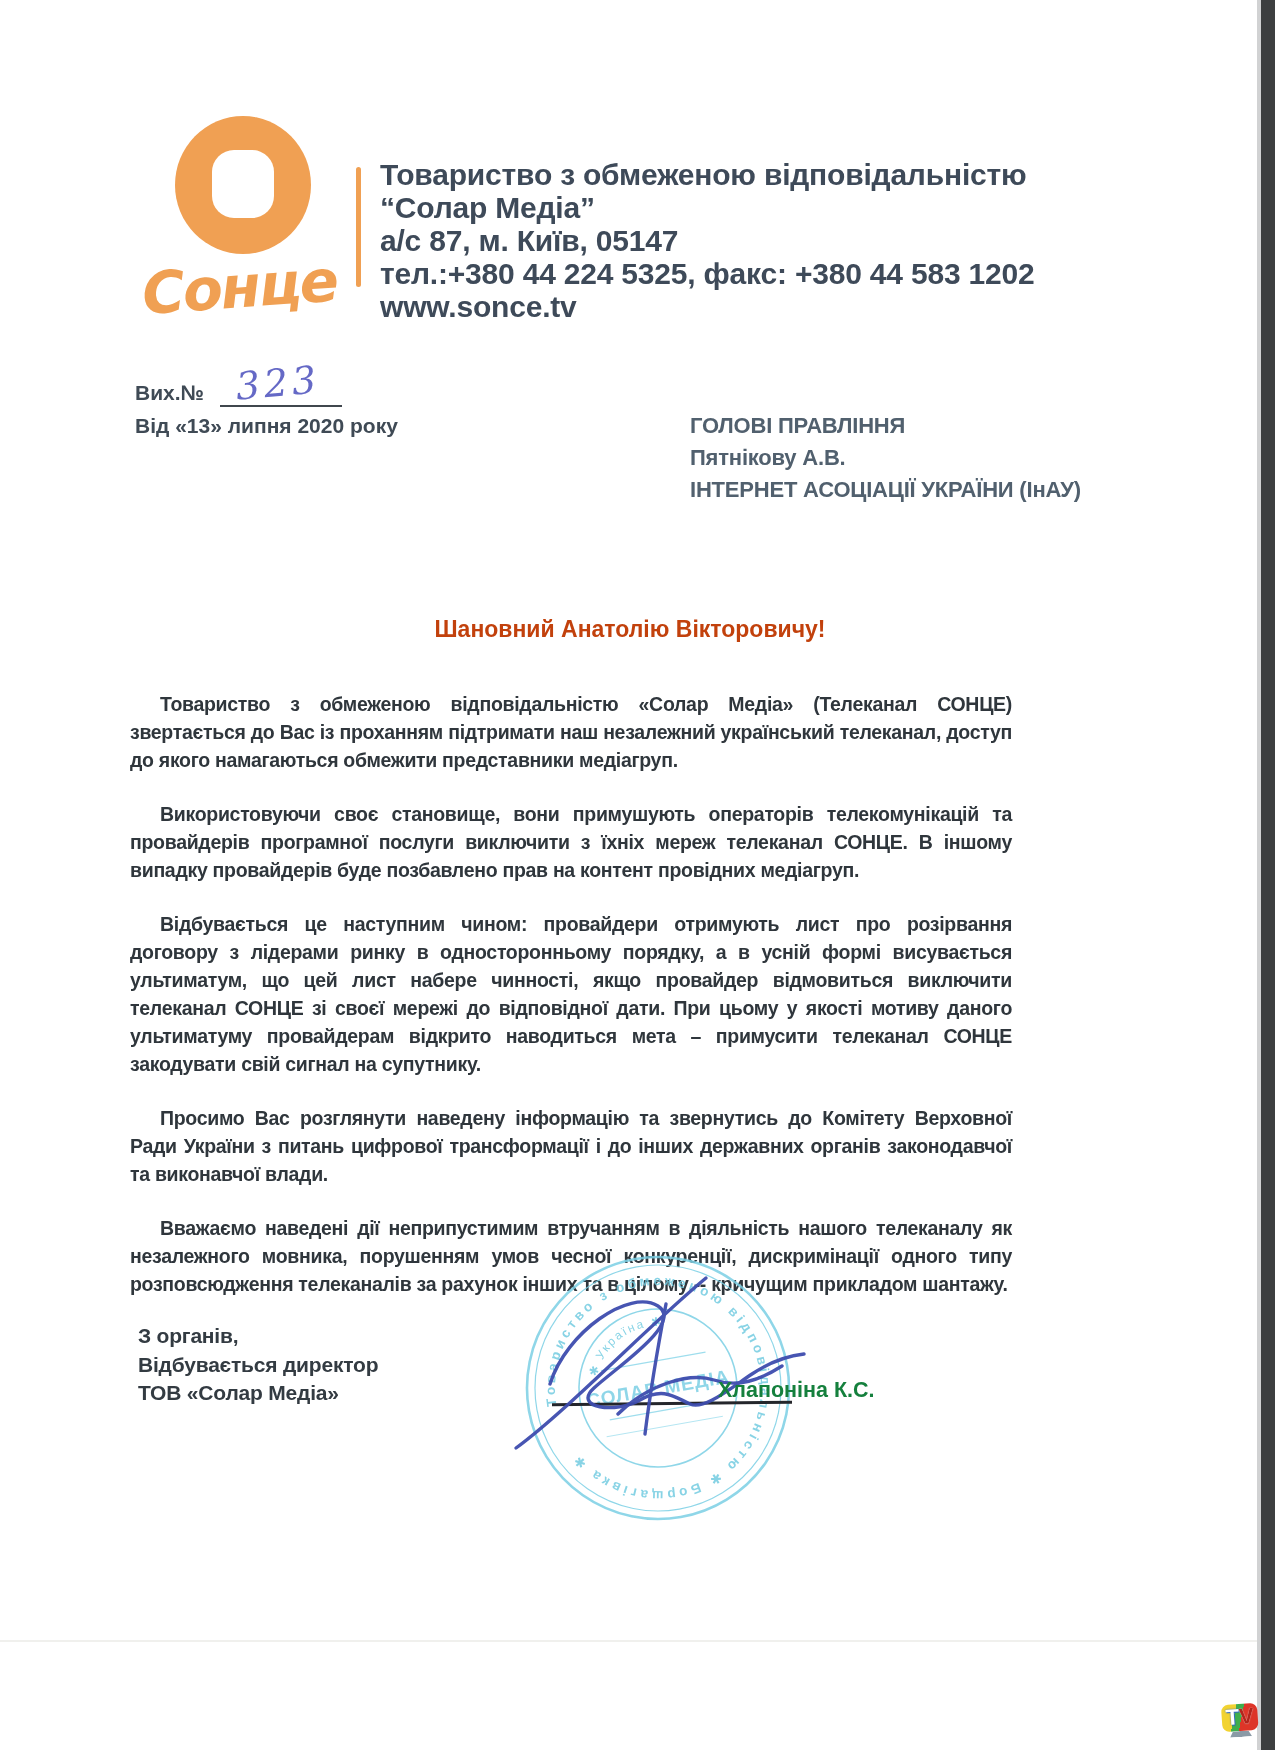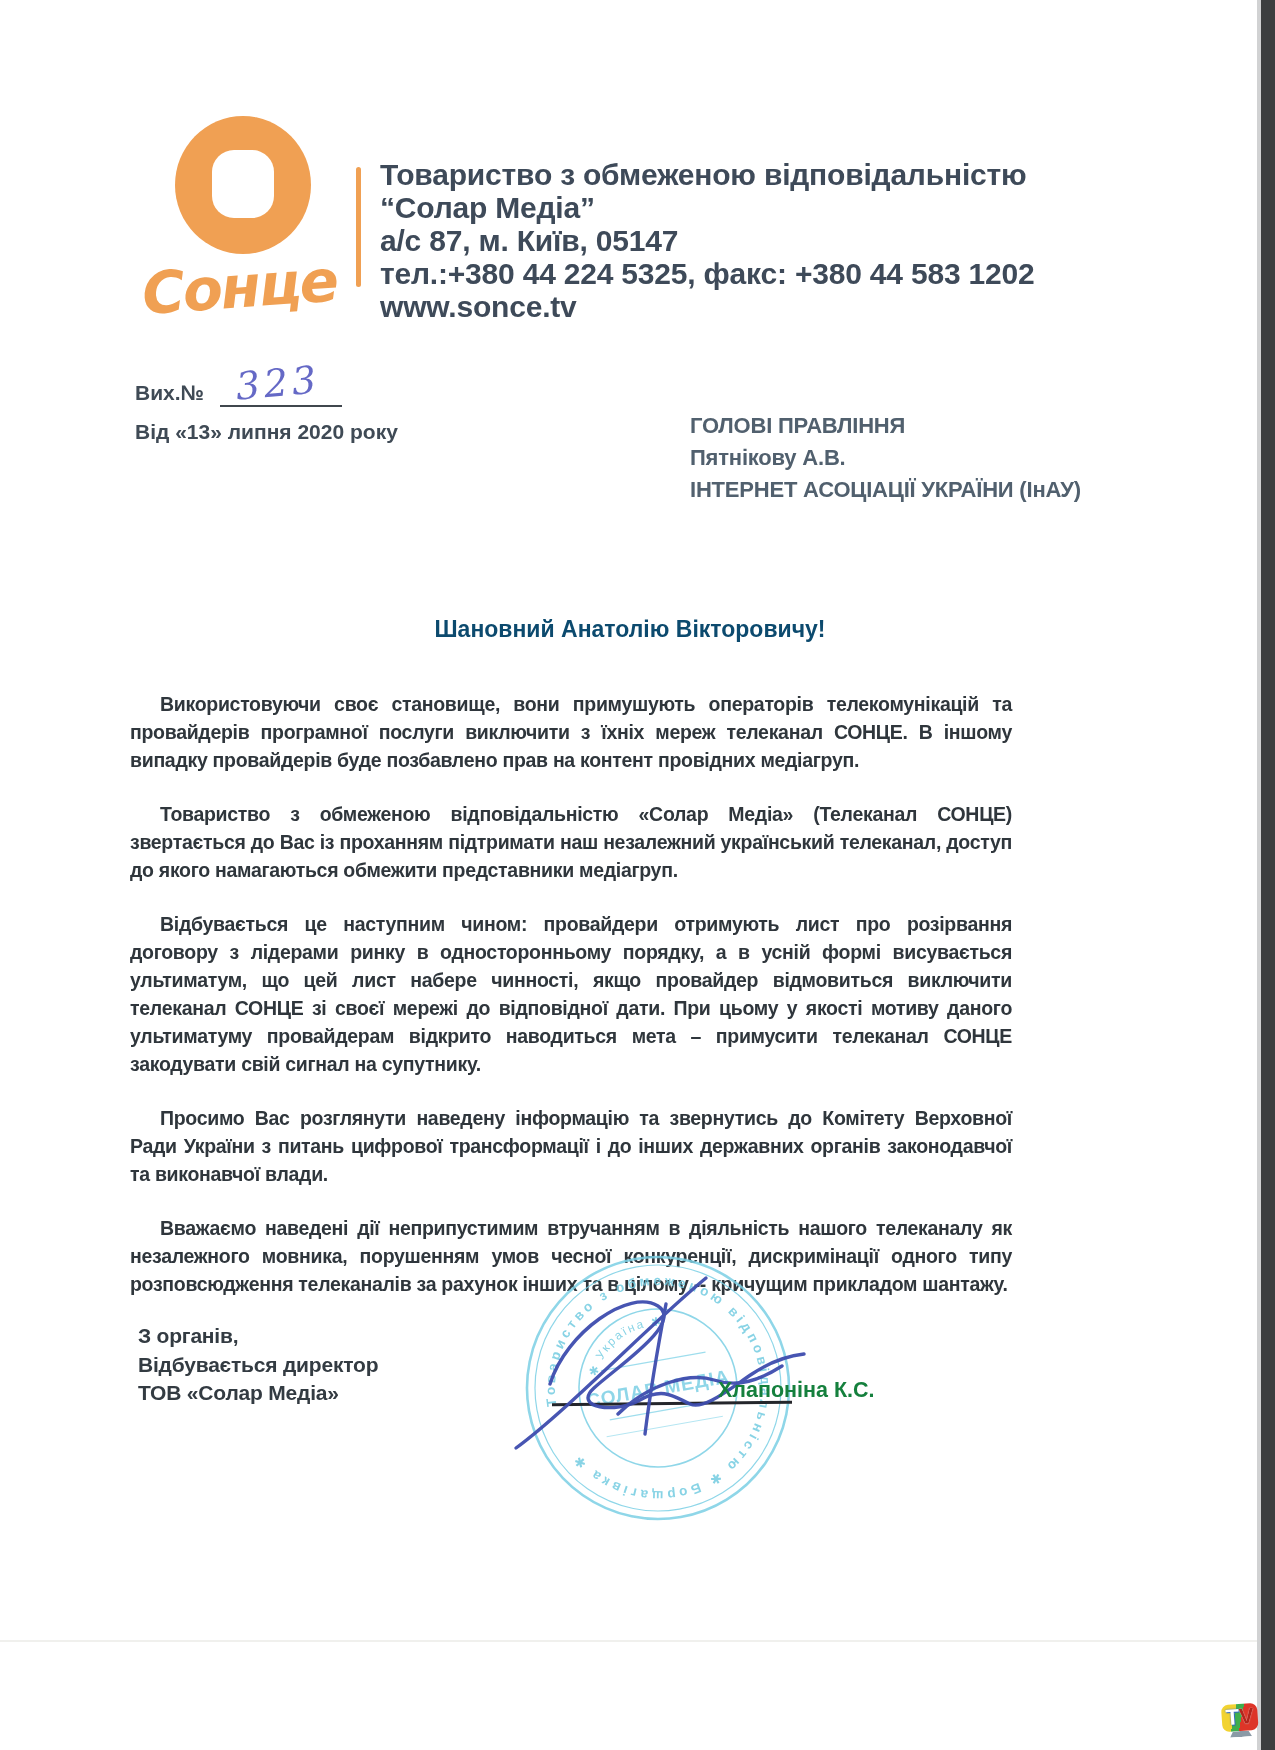--- a/index.html
+++ b/index.html
@@ -19,27 +19,27 @@
   .letterhead-text{left:380px;top:158px;width:720px;color:#3E4A59;font-weight:700;
     font-size:30px;line-height:33px;letter-spacing:-0.2px;}
 
   
   .ref-block{left:135px;top:372px;color:#3F4A55;font-weight:700;font-size:21px;}
   .ref-row{height:36px;}
   .ref-underline{display:inline-block;border-bottom:2px solid #40474E;padding:0 14px 0 16px;margin-left:16px;min-width:92px;}
   .ref-number{display:inline-block;font-size:38px;line-height:30px;color:#6569C6;font-style:italic;
     transform:rotate(-5deg) translateY(-4px);font-weight:400;letter-spacing:4px;
     font-family:"DejaVu Serif","Liberation Serif",serif;}
-  .ref-date{margin-top:12px;}
+  .ref-date{margin-top:6px;}
 
   
   .recipient{left:690px;top:410px;color:#51606E;font-weight:600;font-size:22px;line-height:32px;letter-spacing:-0.2px;}
 
   
-  .salutation{left:130px;top:616px;width:1000px;text-align:center;color:#0c4a6e;font-weight:600;font-size:23px;}
+  .salutation{left:130px;top:616px;width:1000px;text-align:center;color:#c2410c;font-weight:600;font-size:23px;}
   .body-text{left:130px;top:690px;width:882px;}
   .body-text p{margin:0 0 26px 0;font-size:19.5px;line-height:28px;text-align:justify;
     text-indent:30px;color:#2F363C;font-weight:700;letter-spacing:-0.3px;}
 
   
   .closing{left:138px;top:1322px;color:#333B42;font-weight:700;font-size:21px;line-height:28.5px;letter-spacing:-0.2px;}
   .stamp-svg{left:513px;top:1243px;opacity:.85;transform:rotate(-10deg);}
   .signature-svg{left:498px;top:1262px;}
   .sig-line{left:552px;top:1402px;width:240px;height:3px;background:#24262B;transform:rotate(-0.6deg);}
   .exec-name{left:718px;top:1378px;color:#15803d;font-weight:700;font-size:21.5px;}
@@ -87,22 +87,22 @@
 
   <div class="abs recipient">
     <div>ГОЛОВІ ПРАВЛІННЯ</div>
     <div>Пятнікову А.В.</div>
     <div>ІНТЕРНЕТ АСОЦІАЦІЇ УКРАЇНИ (ІнАУ)</div>
   </div>
 
   <div class="abs salutation">Шановний Анатолію Вікторовичу!</div>
 
   <div class="abs body-text">
+    <p>Товариство з обмеженою відповідальністю «Солар Медіа» (Телеканал СОНЦЕ) звертається до Вас із проханням підтримати наш незалежний український телеканал, доступ до якого намагаються обмежити представники медіагруп.</p>
     <p>Використовуючи своє становище, вони примушують операторів телекомунікацій та провайдерів програмної послуги виключити з їхніх мереж телеканал СОНЦЕ. В іншому випадку провайдерів буде позбавлено прав на контент провідних медіагруп.</p>
-    <p>Товариство з обмеженою відповідальністю «Солар Медіа» (Телеканал СОНЦЕ) звертається до Вас із проханням підтримати наш незалежний український телеканал, доступ до якого намагаються обмежити представники медіагруп.</p>
     <p>Відбувається це наступним чином: провайдери отримують лист про розірвання договору з лідерами ринку в односторонньому порядку, а в усній формі висувається ультиматум, що цей лист набере чинності, якщо провайдер відмовиться виключити телеканал СОНЦЕ зі своєї мережі до відповідної дати. При цьому у якості мотиву даного ультиматуму провайдерам відкрито наводиться мета – примусити телеканал СОНЦЕ закодувати свій сигнал на супутнику.</p>
     <p>Просимо Вас розглянути наведену інформацію та звернутись до Комітету Верховної Ради України з питань цифрової трансформації і до інших державних органів законодавчої та виконавчої влади.</p>
     <p>Вважаємо наведені дії неприпустимим втручанням в діяльність нашого телеканалу як незалежного мовника, порушенням умов чесної конкуренції, дискримінації одного типу розповсюдження телеканалів за рахунок інших та в цілому --  кричущим прикладом шантажу.</p>
   </div>
 
   <div class="abs closing">
     <div>З органів,</div>
     <div>Відбувається директор</div>
     <div>ТОВ «Солар Медіа»</div>
   </div>

